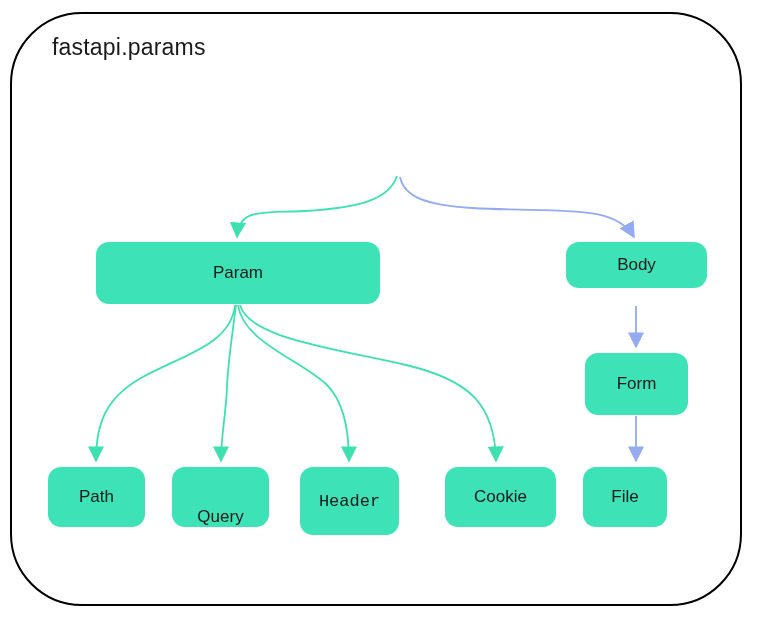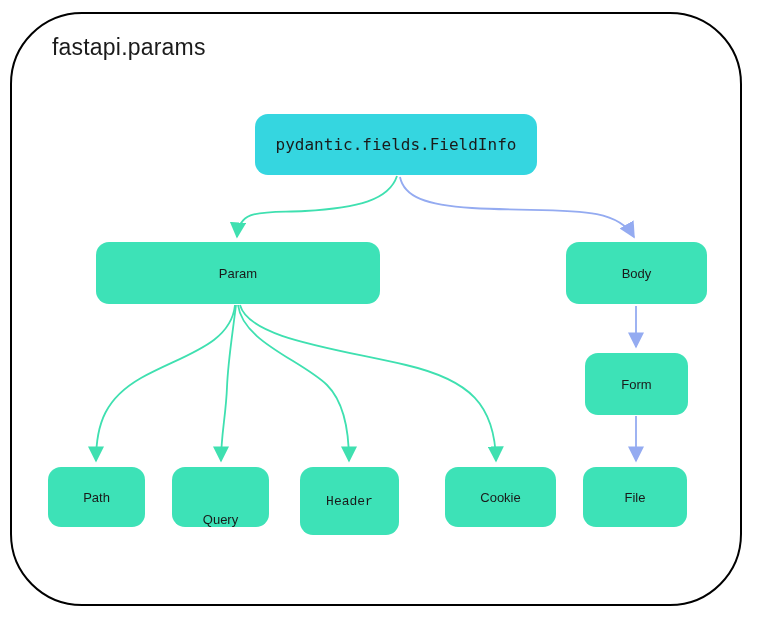--- a/index.html
+++ b/index.html
@@ -41,39 +41,39 @@
   .edges path.line{fill:none;stroke-width:1.8px;}
   .edges .g{stroke:var(--green-edge);}
   .edges .b{stroke:var(--blue-edge);}
   .ah-g{fill:var(--green-edge);}
   .ah-b{fill:var(--blue-edge);}
   .node{
     position:absolute;
     display:flex;align-items:center;justify-content:center;
     border-radius:13px;
     color:var(--ink);
-    font-size:13px;
+    font-size:17px;
     box-sizing:border-box;
     background:var(--green);
   }
   .node.cyan{
     background:var(--cyan);
     font-family:"DejaVu Sans Mono", monospace;
     font-size:16px;
   }
   
   .n-fieldinfo{left:255px;top:114px;width:282px;height:61px;}
   .n-param   {left:96px; top:242px;width:284px;height:62px;}
-  .n-body    {left:566px;top:242px;width:141px;height:62px;}
+  .n-body    {left:566px;top:242px;width:141px;height:46px;}
   .n-form    {left:585px;top:353px;width:103px;height:62px;}
   .n-path    {left:48px; top:467px;width:97px; height:60px;}
   .n-query   {left:172px;top:467px;width:97px; height:60px;align-items:flex-end;}
   .n-header  {left:300px;top:467px;width:99px; height:68px;font-family:Liberation Mono, monospace;}
   .n-cookie  {left:445px;top:467px;width:111px;height:60px;text-align:right;}
-  .n-file    {left:583px;top:467px;width:104px;height:60px;}
+  .n-file    {left:583px;top:467px;width:84px;height:60px;}
 </style>
 </head>
 <body>
 
 <div class="canvas">
 
   <div class="frame"></div>
 
   <div class="diagram-title">fastapi.params</div>
 
@@ -97,23 +97,20 @@
 
     <path class="line g" d="M238,305 C243,342 301,360 327,385 C344,402 349,432 349,461" marker-end="url(#arrow-g)"></path>
 
     <path class="line g" d="M240,305 C249,338 332,348 406,365 C470,380 495,405 496,461" marker-end="url(#arrow-g)"></path>
 
     <path class="line b" d="M636,306 L636,347" marker-end="url(#arrow-b)"></path>
 
     <path class="line b" d="M636,416 L636,461" marker-end="url(#arrow-b)"></path>
   </svg>
 
-  <div class="node cyan n-fieldinfo">
-    <span>pydantic.fields.FieldInfo</span>
-  </div>
 
   <div class="node n-param">
     <span>Param</span>
   </div>
 
   <div class="node n-body">
     <span>Body</span>
   </div>
 
   <div class="node n-path">

